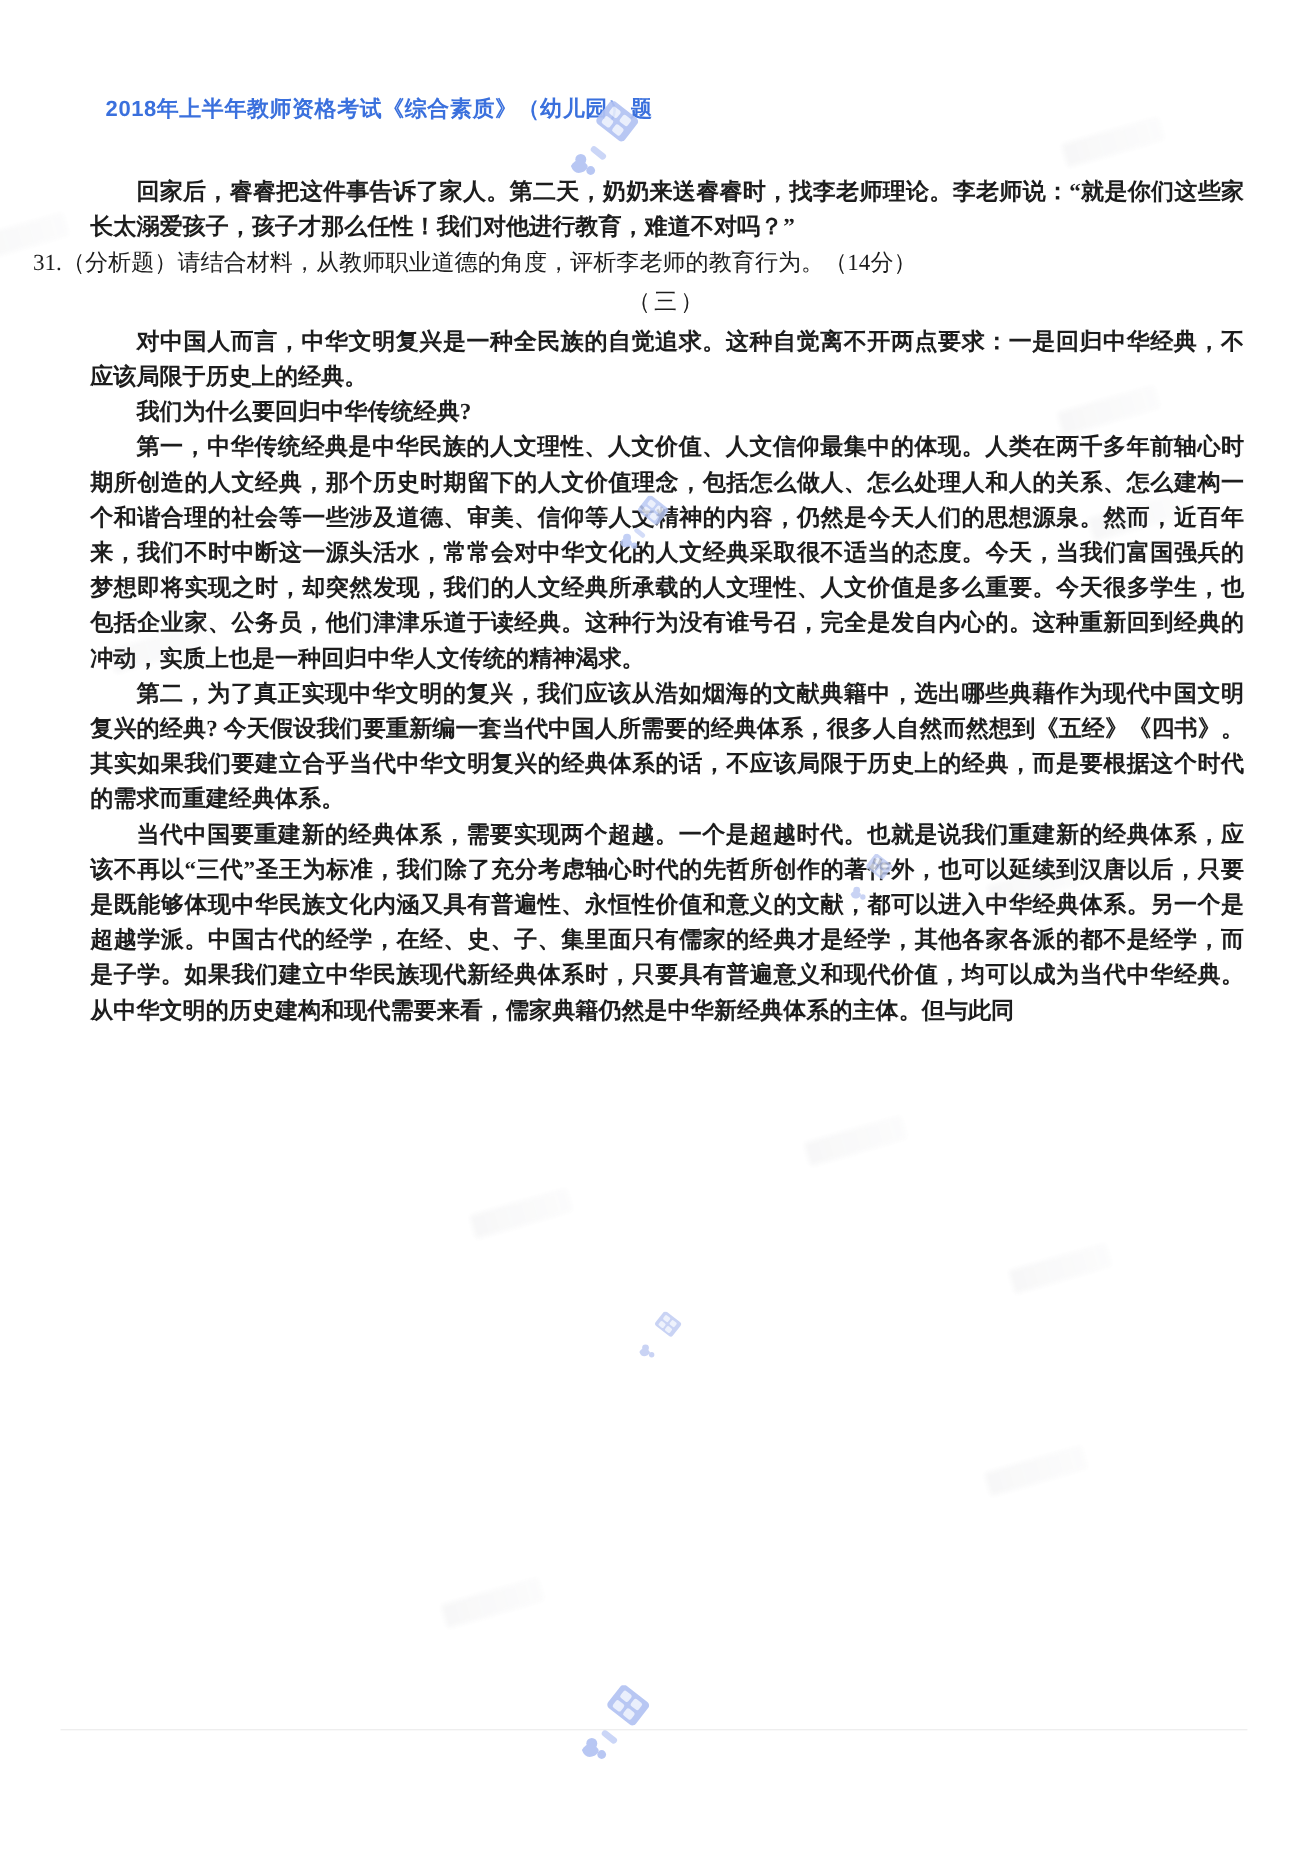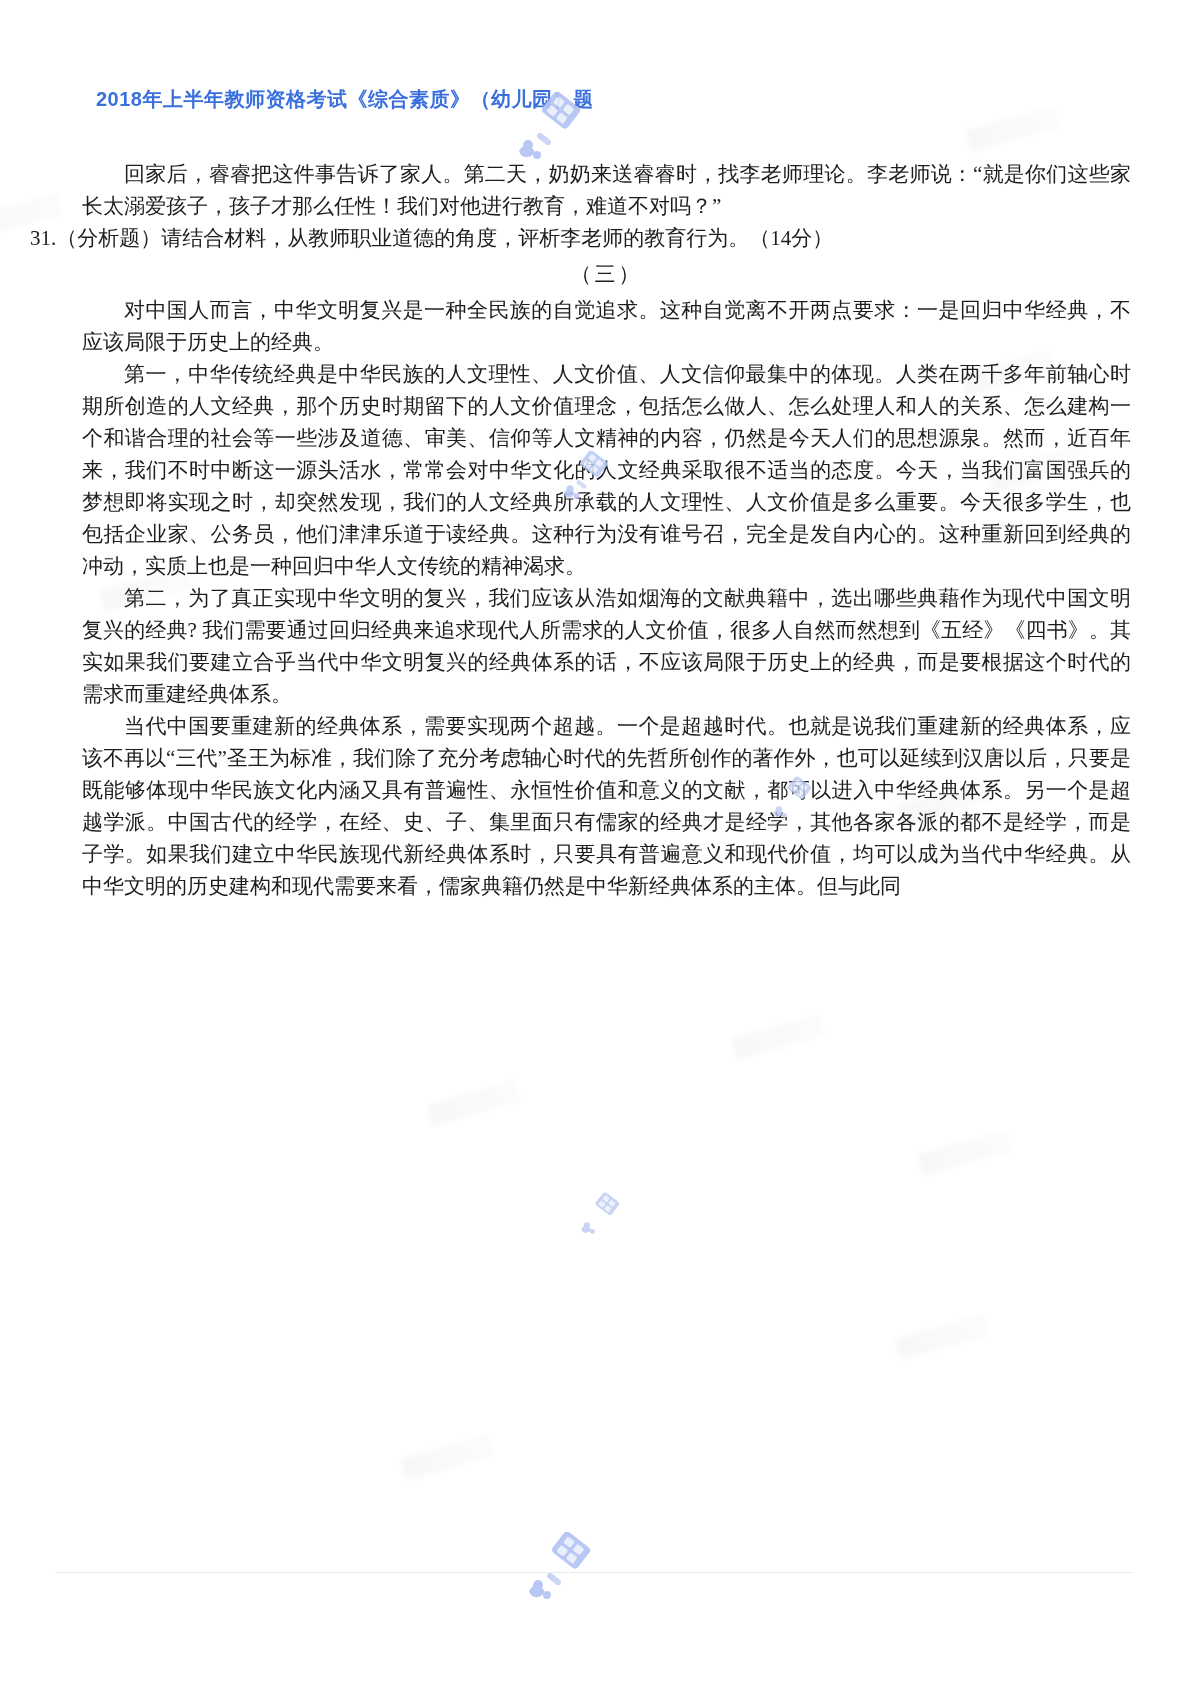--- a/index.html
+++ b/index.html
@@ -23,21 +23,21 @@
     letter-spacing:0.5px;
   }
 
   .content {
     margin:46px 58px 0 82px;
     font-size:21px;
     line-height:32px;
     text-align:justify;
   }
   .content p { margin:0; white-space:pre-line; }
-  .content p.indent { text-indent:2em; }
+  .content p.indent { text-indent:2em;font-weight:bold; }
   .content p.q-item { margin-left:-52px; }
   h2.section-head {
     font-size:21px; font-weight:normal;
     text-align:center; letter-spacing:3px;
     margin:4px 0 4px 0;
   }
 
   .divider {
     position:absolute; left:55px; right:55px; top:1572px;
     height:1px; background:#eaeaea;
@@ -77,22 +77,23 @@
 
 <div class="page">
 
   <h1 class="doc-title">2018年上半年教师资格考试《综合素质》（幼儿园）题</h1>
 
   <div class="content">
     <p class="indent">回家后，睿睿把这件事告诉了家人。第二天，奶奶来送睿睿时，找李老师理论。李老师说：“就是你们这些家长太溺爱孩子，孩子才那么任性！我们对他进行教育，难道不对吗？”</p>
     <p class="q-item">31.（分析题）请结合材料，从教师职业道德的角度，评析李老师的教育行为。（14分）</p>
     <h2 class="section-head">（三）</h2>
     <p class="indent">对中国人而言，中华文明复兴是一种全民族的自觉追求。这种自觉离不开两点要求：一是回归中华经典，不应该局限于历史上的经典。</p>
+    <p class="indent">我们为什么要回归中华传统经典?</p>
     <p class="indent">第一，中华传统经典是中华民族的人文理性、人文价值、人文信仰最集中的体现。人类在两千多年前轴心时期所创造的人文经典，那个历史时期留下的人文价值理念，包括怎么做人、怎么处理人和人的关系、怎么建构一个和谐合理的社会等一些涉及道德、审美、信仰等人文精神的内容，仍然是今天人们的思想源泉。然而，近百年来，我们不时中断这一源头活水，常常会对中华文化的人文经典采取很不适当的态度。今天，当我们富国强兵的梦想即将实现之时，却突然发现，我们的人文经典所承载的人文理性、人文价值是多么重要。今天很多学生，也包括企业家、公务员，他们津津乐道于读经典。这种行为没有谁号召，完全是发自内心的。这种重新回到经典的冲动，实质上也是一种回归中华人文传统的精神渴求。</p>
-    <p class="indent">第二，为了真正实现中华文明的复兴，我们应该从浩如烟海的文献典籍中，选出哪些典藉作为现代中国文明复兴的经典? 我们需要通过回归经典来追求现代人所需求的人文价值，很多人自然而然想到《五经》《四书》。其实如果我们要建立合乎当代中华文明复兴的经典体系的话，不应该局限于历史上的经典，而是要根据这个时代的需求而重建经典体系。</p>
+    <p class="indent">第二，为了真正实现中华文明的复兴，我们应该从浩如烟海的文献典籍中，选出哪些典藉作为现代中国文明复兴的经典? 今天假设我们要重新编一套当代中国人所需要的经典体系，很多人自然而然想到《五经》《四书》。其实如果我们要建立合乎当代中华文明复兴的经典体系的话，不应该局限于历史上的经典，而是要根据这个时代的需求而重建经典体系。</p>
     <p class="indent">当代中国要重建新的经典体系，需要实现两个超越。一个是超越时代。也就是说我们重建新的经典体系，应该不再以“三代”圣王为标准，我们除了充分考虑轴心时代的先哲所创作的著作外，也可以延续到汉唐以后，只要是既能够体现中华民族文化内涵又具有普遍性、永恒性价值和意义的文献，都可以进入中华经典体系。另一个是超越学派。中国古代的经学，在经、史、子、集里面只有儒家的经典才是经学，其他各家各派的都不是经学，而是子学。如果我们建立中华民族现代新经典体系时，只要具有普遍意义和现代价值，均可以成为当代中华经典。从中华文明的历史建构和现代需要来看，儒家典籍仍然是中华新经典体系的主体。但与此同</p>
   </div>
 
   <div class="wm wm-1">
     <svg width="76" height="76" viewBox="0 0 76 76">
       <g fill="#b3c3f3">
         <g transform="rotate(38 50 22)">
           <rect x="34" y="4" width="32" height="26" rx="4"></rect>
         </g>
         <g transform="rotate(38 50 22)" fill="#e9eefc">

